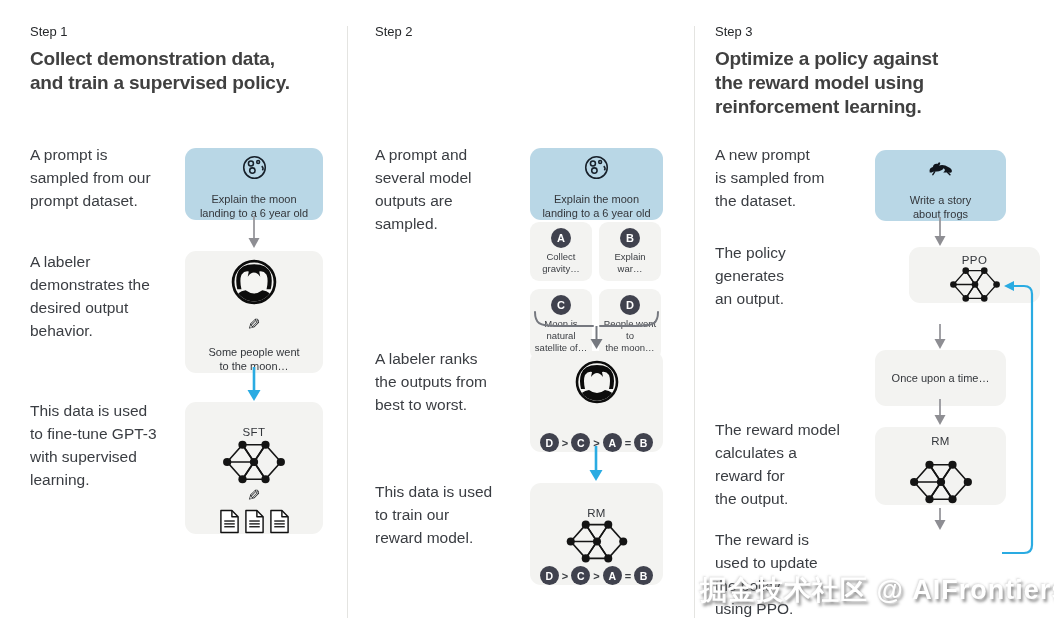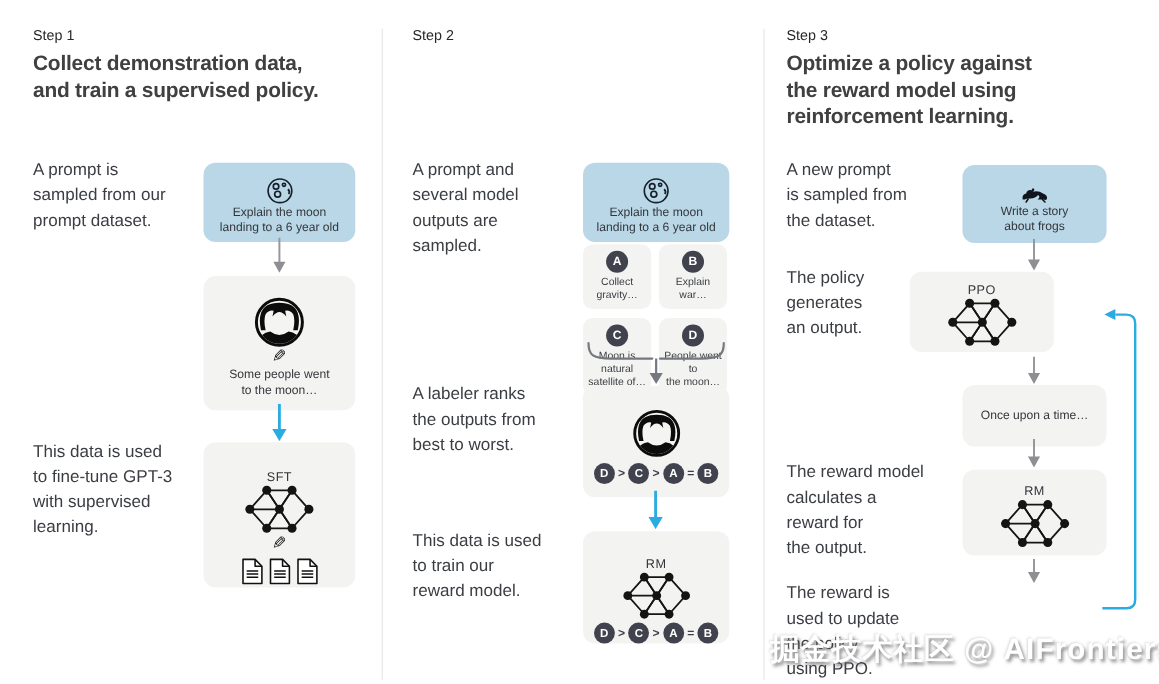--- a/index.html
+++ b/index.html
@@ -4,21 +4,21 @@
 <style>
   html,body{margin:0;padding:0;background:#fff;}
   .canvas{
     position:relative;width:1054px;height:622px;background:#ffffff;
     font-family:"Liberation Sans",sans-serif;color:#212428;overflow:hidden;
   }
   .divider{position:absolute;top:26px;height:592px;width:1px;background:#e4e4e1;}
   .step-label{position:absolute;font-size:13px;color:#26282b;white-space:pre-line;}
   .col-title{position:absolute;font-size:19px;font-weight:700;line-height:24px;color:#404040;white-space:pre-line;letter-spacing:-0.2px;}
   .caption{position:absolute;font-size:15.5px;line-height:23px;color:#3a3d42;white-space:pre-line;}
-  .card{position:absolute;border-radius:11px;display:flex;flex-direction:column;align-items:center;justify-content:center;text-align:center;}
+  .card{position:absolute;border-radius:11px;display:flex;flex-direction:column;align-items:center;justify-content:space-between;text-align:center;}
   .card.blue{background:#b9d7e6;}
   .card.gray{background:#f3f3f1;}
   .card-text{font-size:11px;line-height:14px;color:#33363b;white-space:pre-line;}
   .model-label{font-size:11.5px;letter-spacing:0.4px;color:#33363b;margin-top:24px;}
   .pencil{display:inline-block;transform:scaleX(-1);font-size:16px;line-height:18px;color:#17191c;}
   .net-icon{width:64px;height:46px;}
   .avatar-icon{width:46px;height:46px;}
   .moon-icon{width:25px;height:25px;}
   .frog-icon{width:27px;height:18px;}
   .doc-icon{width:21px;height:25px;}
@@ -105,20 +105,24 @@
 
   <div class="divider" style="left:347px"></div>
   <div class="divider" style="left:694px"></div>
 
   <div class="step-label" style="left:30px;top:24px">Step 1</div>
   <div class="col-title" style="left:30px;top:47px">Collect demonstration data,
 and train a supervised policy.</div>
   <div class="caption" style="left:30px;top:143px">A prompt is
 sampled from our
 prompt dataset.</div>
+  <div class="caption" style="left:30px;top:250px">A labeler
+demonstrates the
+desired output
+behavior.</div>
   <div class="caption" style="left:30px;top:399px">This data is used
 to fine-tune GPT-3
 with supervised
 learning.</div>
 
   <div class="card blue" style="left:185px;top:148px;width:138px;height:65px;padding-top:7px">
     <svg class="moon-icon">
         <use href="#icon-moon"></use>
       </svg>
     <div class="card-text">Explain the moon
@@ -272,21 +276,21 @@
       </svg>
     <div class="card-text">Write a story
 about frogs</div>
   </div>
 
   <svg class="arrow" style="left:933px;top:217px" width="14" height="29">
     <line x1="7" y1="0" x2="7" y2="20" stroke="#97979c" stroke-width="1.8"></line>
     <polygon points="1.5,19 12.5,19 7,29" fill="#8e8e93"></polygon>
   </svg>
 
-  <div class="card gray" style="left:827px;top:247px;width:131px;height:73px">
+  <div class="card gray" style="left:909px;top:247px;width:131px;height:56px">
     <div class="model-label" style="margin-top:7px">PPO</div>
     <svg class="net-icon">
         <use href="#icon-net"></use>
       </svg>
   </div>
 
   <svg class="arrow" style="left:933px;top:324px" width="14" height="25">
     <line x1="7" y1="0" x2="7" y2="16" stroke="#97979c" stroke-width="1.8"></line>
     <polygon points="1.5,15 12.5,15 7,25" fill="#8e8e93"></polygon>
   </svg>

